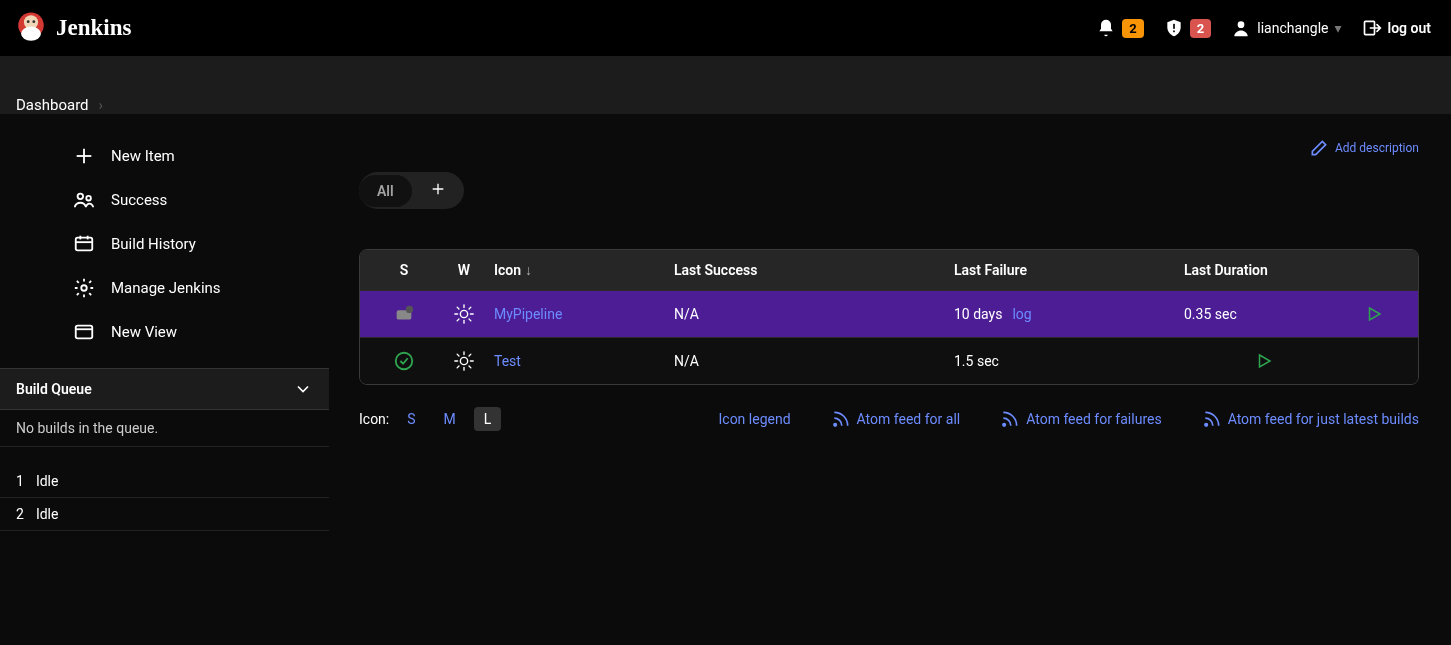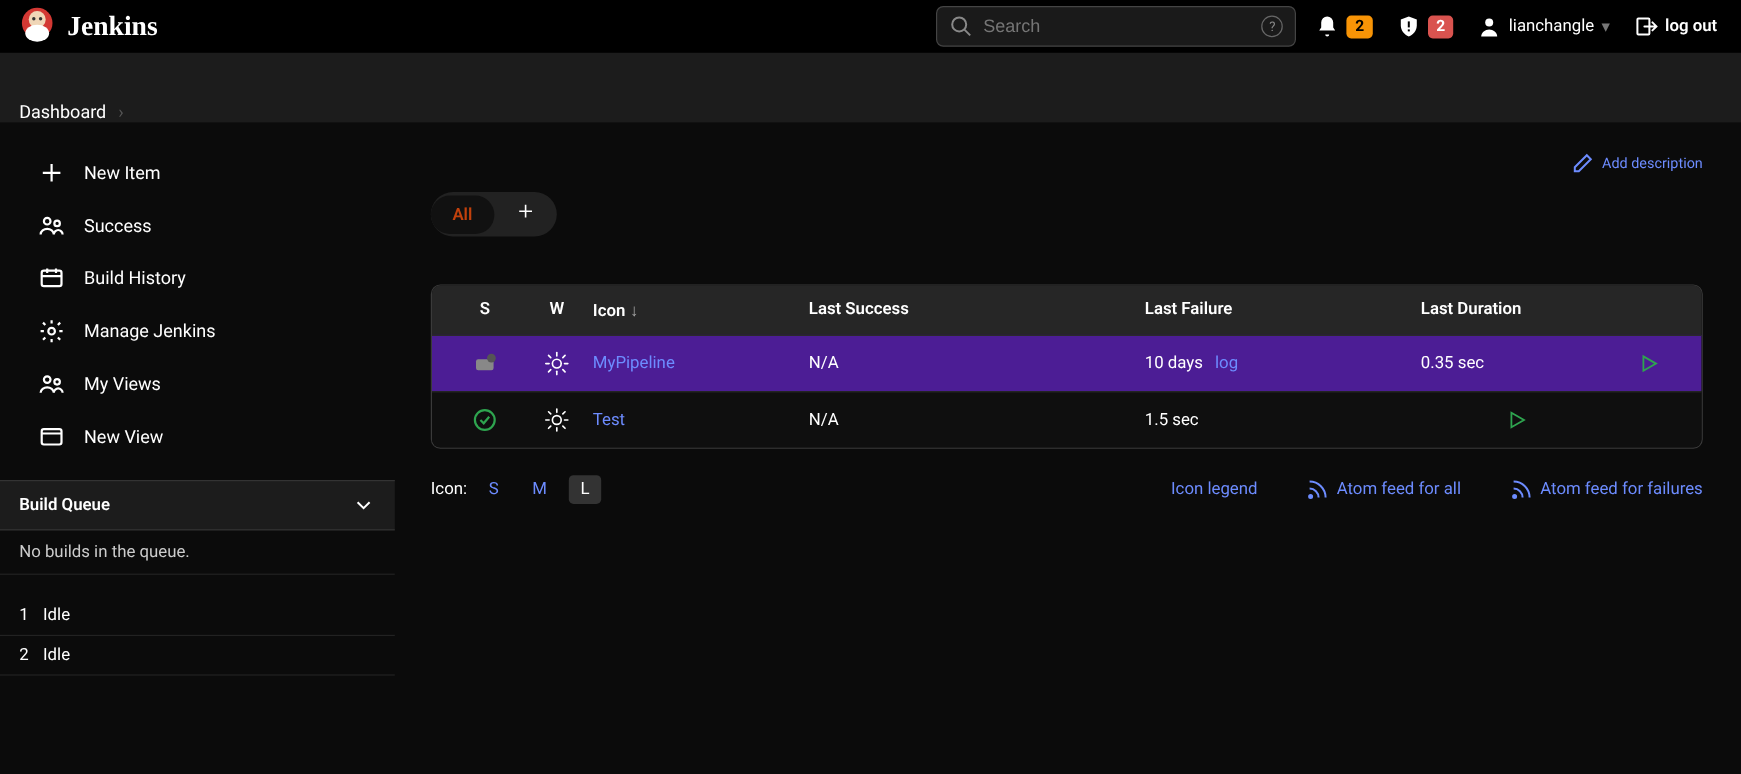--- a/index.html
+++ b/index.html
@@ -9,21 +9,21 @@
   font-family: -apple-system, BlinkMacSystemFont, "Segoe UI", Roboto, Arial, sans-serif;
   font-size: 14px;
   width: 1451px;
   height: 645px;
   overflow: hidden;
 }
 
 
 .header {
   background: #000000;
-  height: 44px;
+  height: 56px;
   display: flex;
   align-items: center;
   padding: 0 16px;
   gap: 12px;
 }
 .logo-wrap {
   display: flex;
   align-items: center;
   gap: 10px;
 }
@@ -83,21 +83,21 @@
   display: flex;
   align-items: flex-end;
   padding: 0 16px;
   font-size: 15px;
 }
 .breadcrumb-chevron { color: #555; margin-left: 10px; }
 
 
 .layout { display: flex; height: calc(645px - 56px - 42px); }
 .sidebar { width: 340px; display: flex; flex-direction: column; }
-.sidemenu { padding: 20px 0 14px 0; }
+.sidemenu { padding: 20px 0 14px 0; margin-left: 41px; }
 .sidemenu-item {
   display: flex;
   align-items: center;
   gap: 16px;
   padding: 11px 16px 11px 32px;
   font-size: 15px;
   cursor: pointer;
 }
 .sidemenu-item svg { width: 22px; height: 22px; }
 
@@ -128,21 +128,21 @@
 .tabs-row { display: flex; gap: 0; margin-bottom: 40px; }
 .tabs-pill {
   background: #222;
   border-radius: 20px;
   display: flex;
   align-items: center;
   overflow: hidden;
 }
 .tab-btn {
   padding: 8px 18px;
-  color: #c2410c;
+  color: #a3a3a3;
   font-size: 14px;
   font-weight: 600;
 }
 .tab-btn.active { background: #111; border-radius: 20px; }
 .tab-plus { padding: 8px 18px; color: #fff; font-size: 18px; }
 
 
 .jobs-table {
   border: 1px solid #3a3a3a;
   border-radius: 8px;
@@ -199,28 +199,20 @@
     <svg class="logo-svg" viewBox="0 0 40 48">
       <circle cx="20" cy="20" r="18" fill="#d33833"></circle>
       <circle cx="20" cy="16" r="10" fill="#f0d6b7"></circle>
       <ellipse cx="20" cy="32" rx="14" ry="10" fill="#ffffff"></ellipse>
       <circle cx="16" cy="15" r="2" fill="#333"></circle>
       <circle cx="24" cy="15" r="2" fill="#333"></circle>
     </svg>
     <span class="logo-text">Jenkins</span>
   </div>
   <div class="header-spacer"></div>
-  <div class="search-box">
-    <svg class="ficon" viewBox="0 0 24 24" fill="none" stroke="#888" stroke-width="2">
-      <circle cx="10" cy="10" r="7"></circle>
-        <line x1="21" y1="21" x2="15" y2="15"></line>
-    </svg>
-    <input class="search-input" placeholder="Search" style="">
-    <span class="search-help">?</span>
-  </div>
   <div class="header-item">
     <svg class="ficon" viewBox="0 0 24 24" fill="#fff">
       <path d="M12 2a6 6 0 00-6 6v5l-2 3h16l-2-3V8a6 6 0 00-6-6zM10 20a2 2 0 004 0"></path>
     </svg>
     <span class="badge badge-orange">2</span>
   </div>
   <div class="header-item">
     <svg class="ficon" viewBox="0 0 24 24" fill="#fff">
       <path d="M12 2l8 3v6c0 5-3.5 9-8 11-4.5-2-8-6-8-11V5l8-3z"></path>
       <rect x="11" y="7" width="2" height="6" fill="#000"></rect>
@@ -277,28 +269,20 @@
             <line x1="16" y1="3" x2="16" y2="7"></line>
           </svg>
         <span>Build History</span>
       </div>
       <div class="sidemenu-item">
         <svg viewBox="0 0 24 24" fill="none" stroke="#fff" stroke-width="2">
             <circle cx="12" cy="12" r="3"></circle>
             <path d="M12 2v3M12 19v3M4.2 4.2l2.1 2.1M17.7 17.7l2.1 2.1M2 12h3M19 12h3M4.2 19.8l2.1-2.1M17.7 6.3l2.1-2.1"></path>
           </svg>
         <span>Manage Jenkins</span>
-      </div>
-      <div class="sidemenu-item">
-        <svg viewBox="0 0 24 24" fill="none" stroke="#fff" stroke-width="2">
-            <circle cx="8" cy="8" r="3"></circle>
-            <circle cx="17" cy="10" r="2.5"></circle>
-            <path d="M2 20c0-3 3-5 6-5s6 2 6 5M14 20c0-2 2-4 4-4s4 2 4 4"></path>
-          </svg>
-        <span>My Views</span>
       </div>
       <div class="sidemenu-item">
         <svg viewBox="0 0 24 24" fill="none" stroke="#fff" stroke-width="2">
             <rect x="3" y="5" width="18" height="14" rx="2"></rect>
             <line x1="3" y1="9" x2="21" y2="9"></line>
           </svg>
         <span>New View</span>
       </div>
     </div>
 
@@ -456,15 +440,22 @@
           </svg>
         <span>Atom feed for all</span>
       </a>
       <a class="feed-link">
         <svg class="ficon" viewBox="0 0 24 24" fill="none" stroke="#6d8cff" stroke-width="2">
             <path d="M4 11a9 9 0 019 9M4 4a16 16 0 0116 16"></path>
             <circle cx="5" cy="19" r="1.5" fill="#6d8cff"></circle>
           </svg>
         <span>Atom feed for failures</span>
       </a>
+      <a class="feed-link">
+        <svg class="ficon" viewBox="0 0 24 24" fill="none" stroke="#6d8cff" stroke-width="2">
+            <path d="M4 11a9 9 0 019 9M4 4a16 16 0 0116 16"></path>
+            <circle cx="5" cy="19" r="1.5" fill="#6d8cff"></circle>
+          </svg>
+        <span>Atom feed for just latest builds</span>
+      </a>
     </div>
   </div>
 </div>
 
 </body></html>

